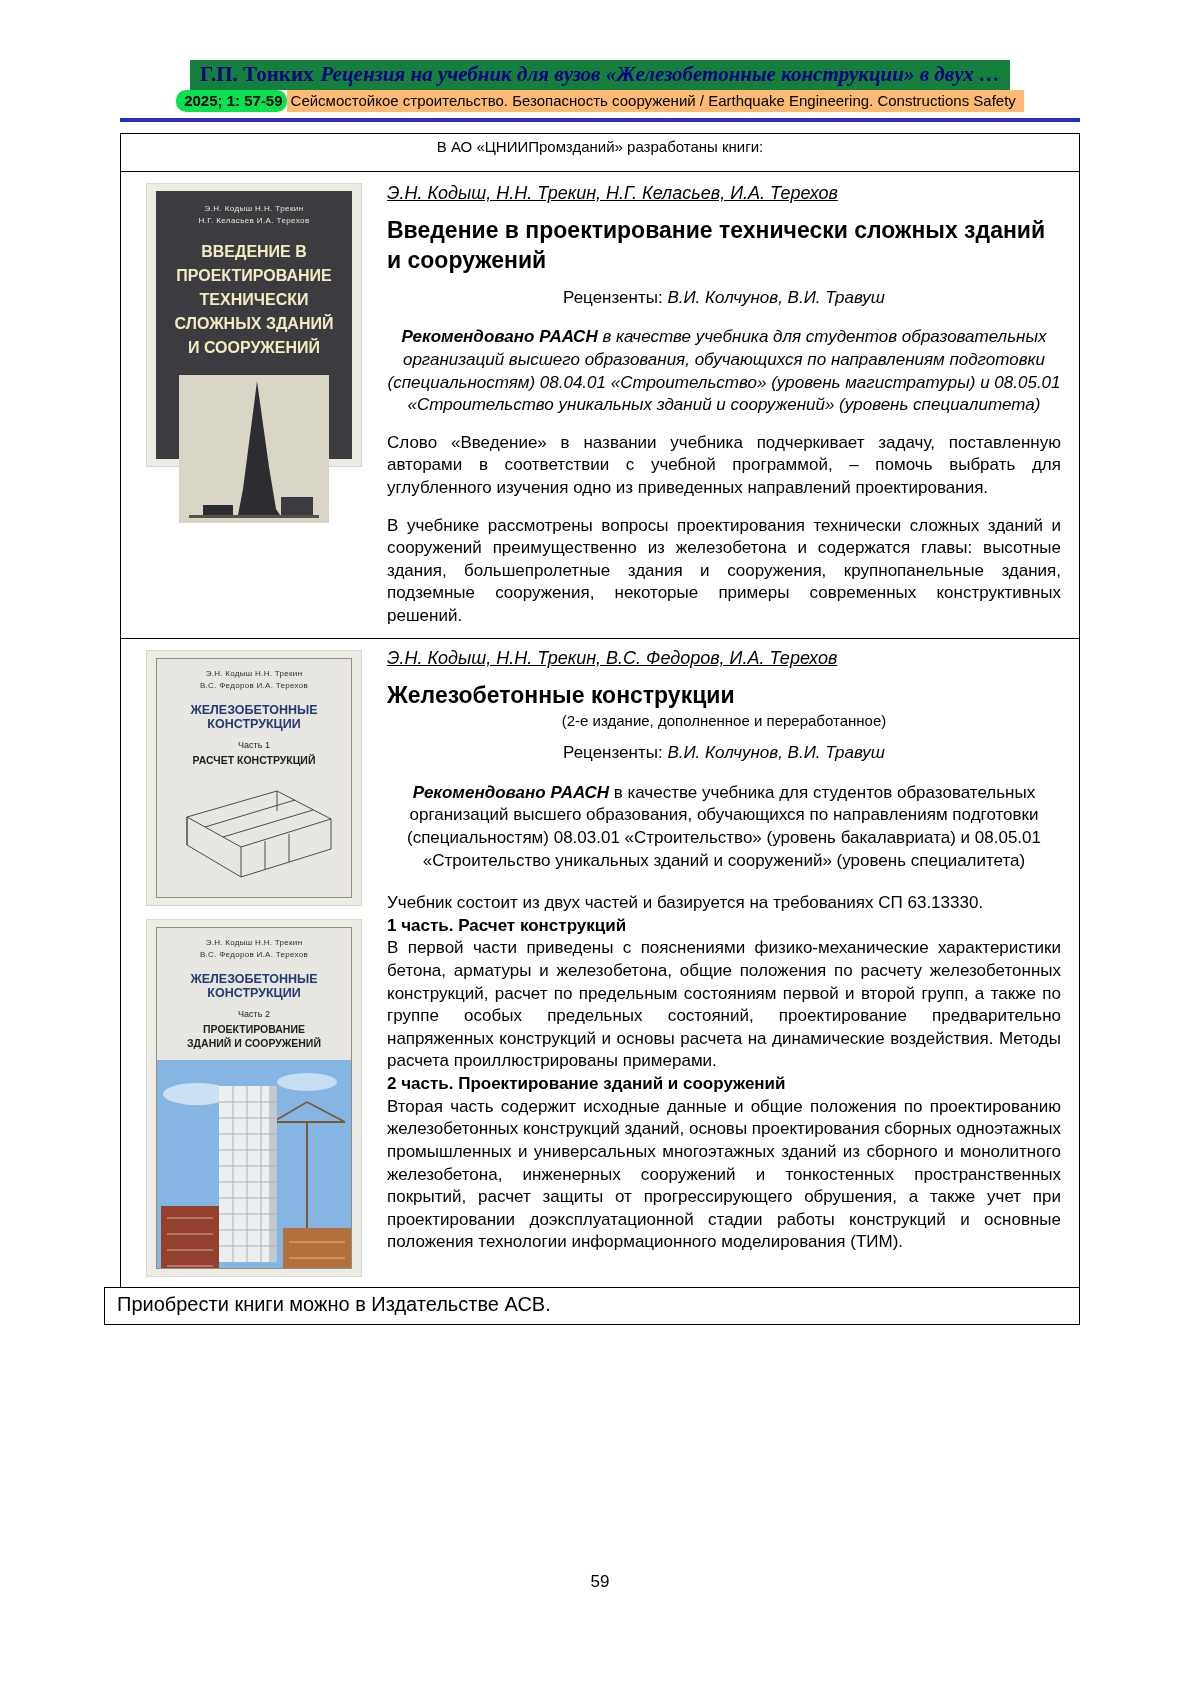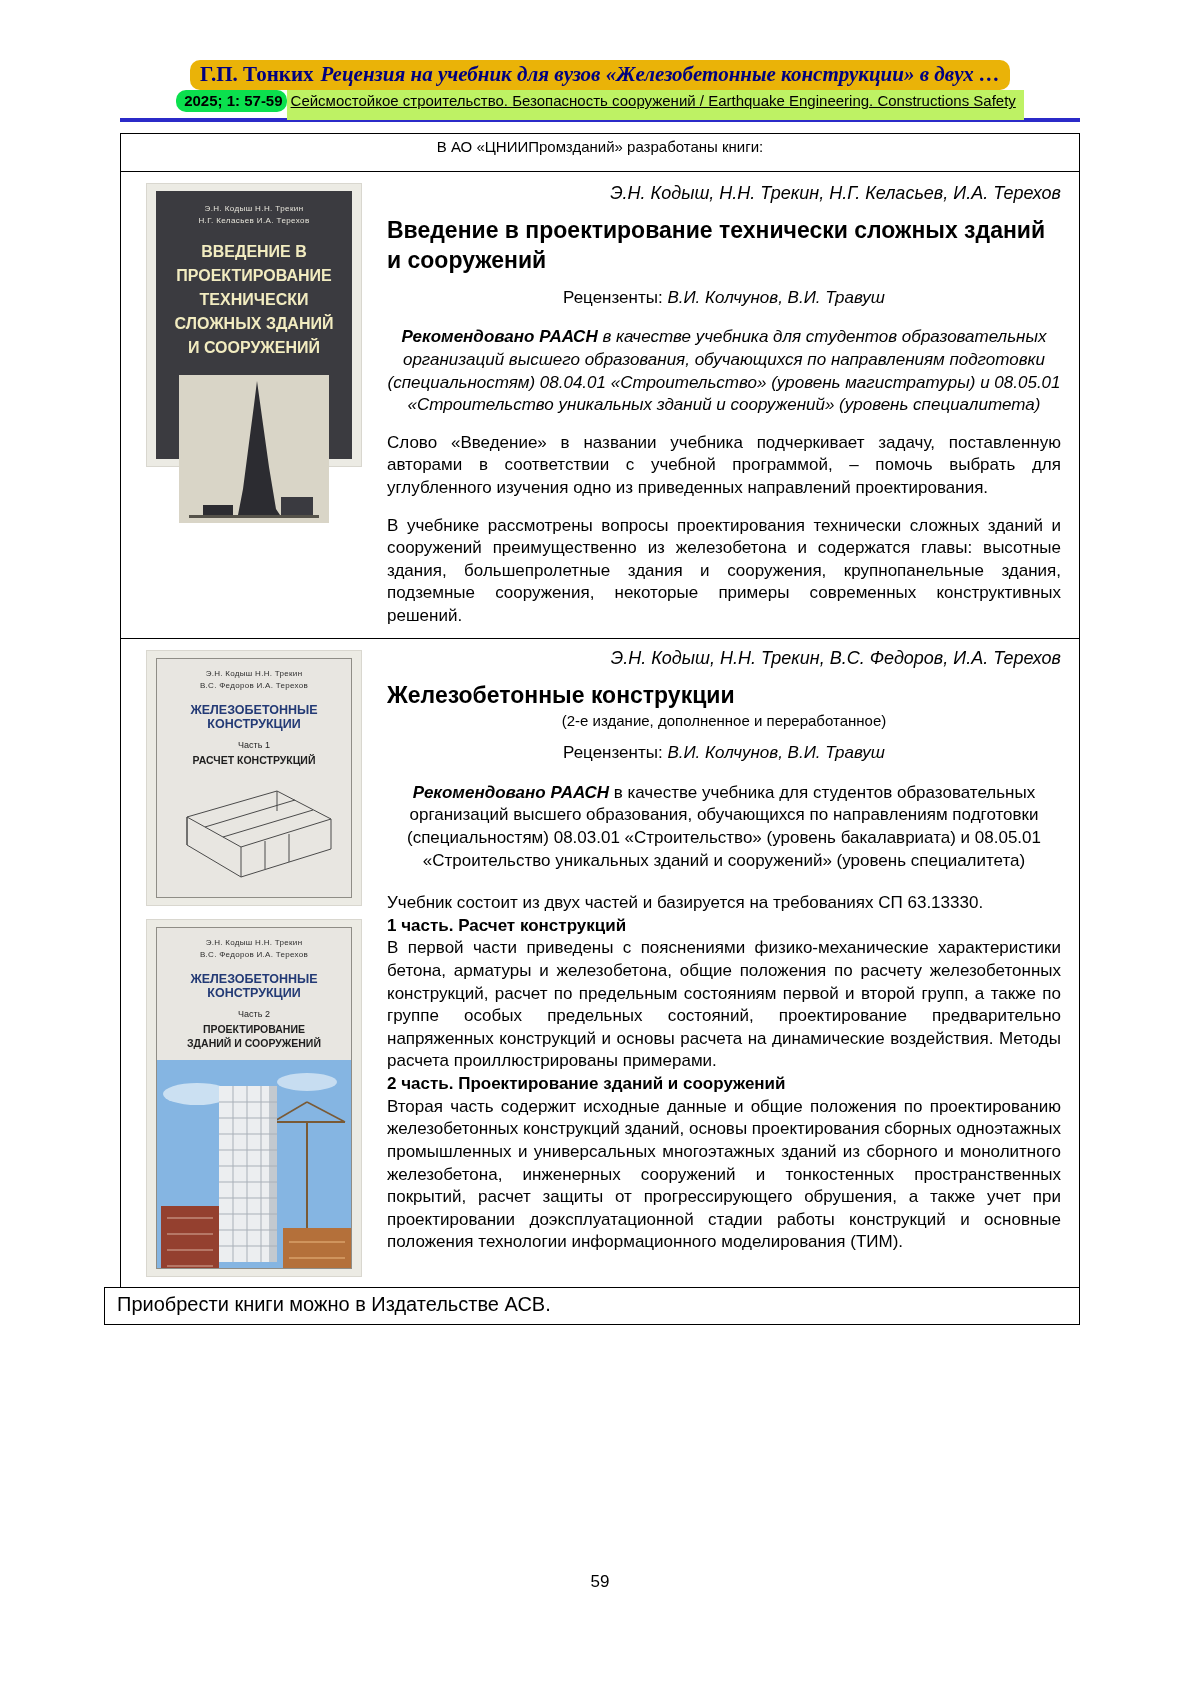--- a/index.html
+++ b/index.html
@@ -4,40 +4,40 @@
 <style>
   html,body { margin:0; padding:0; background:#ffffff; }
   .sheet {
     position:relative; width:1200px; height:1697px; background:#fff;
     font-family:"Liberation Sans", sans-serif; color:#000; overflow:hidden;
   }
 
   
   .runhead { padding-top:60px; margin-left:120px; width:960px; text-align:center; }
   .rh-line1 {
-    display:inline-block; background:#eab308; color:#000080;
+    display:inline-block; background:#15803d; color:#000080;
     font-family:"Liberation Serif", serif; font-size:21px; font-weight:bold;
-    padding:2px 10px 3px; line-height:1.2;border-radius:10px;
+    padding:2px 10px 3px; line-height:1.2;
   }
   .rh-title { font-style:italic; margin-left:7px; }
   .rh-line2 { margin-top:1px; font-size:15px; line-height:1.3; }
   .rh-issue { background:#0be04e; font-weight:bold; padding:2px 4px 3px 8px;border-radius:10px; }
-  .rh-journal { background:#bef264; padding:2px 8px 11px 4px;text-decoration:underline; }
+  .rh-journal { background:#fdba74; padding:2px 8px 3px 4px; }
   .rh-rule { height:4px; background:#2b2ac8; margin-top:7px; }
 
   
   .mainbox { width:960px; margin:11px 0 0 120px; border:1.5px solid #000; box-sizing:border-box; }
   .boxhead { text-align:center; font-size:15px; padding:4px 0 16px; border-bottom:1.5px solid #000; }
   .section { display:flex; }
   .sec2 { border-top:1.5px solid #000; }
 
   .col-left { flex:0 0 242px; padding:12px 4px 12px 12px; display:flex; flex-direction:column; align-items:center; gap:15px; }
   .col-right { flex:1; padding:2px 18px 10px 8px; font-size:17px; line-height:1.33; }
 
-  .authors { font-style:italic; text-align:right; font-size:18px; margin:8px 0 0; }
+  .authors { font-style:italic; text-align:left; font-size:18px; margin:8px 0 0;text-decoration:underline; }
   .btitle  { font-weight:bold; text-align:left; font-size:23px; margin:9px 0 0; }
   .edition { text-align:center; font-size:15px; margin:1px 0 0; }
   .reviewers { text-align:center; margin:11px 0 0; }
   .it { font-style:italic; }
   .b  { font-weight:bold; }
   .rec { text-align:center; margin:17px 0 0; line-height:1.33; }
   .jpara { text-align:justify; margin:15px 0 0; }
   .jpara.cont { margin:0; }
   .phead { font-weight:bold; margin:0; }
   .intro-para { text-align:justify; margin:20px 0 0; }

